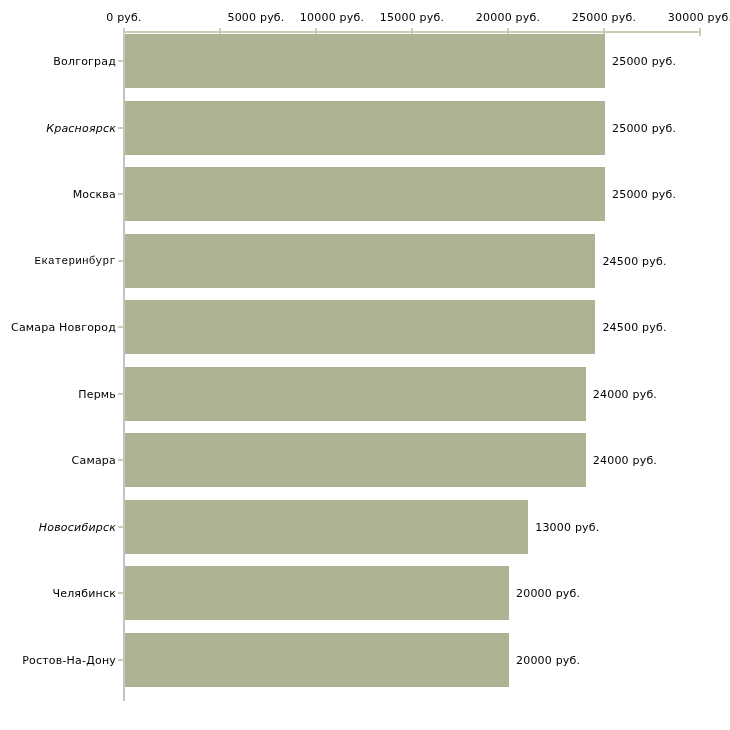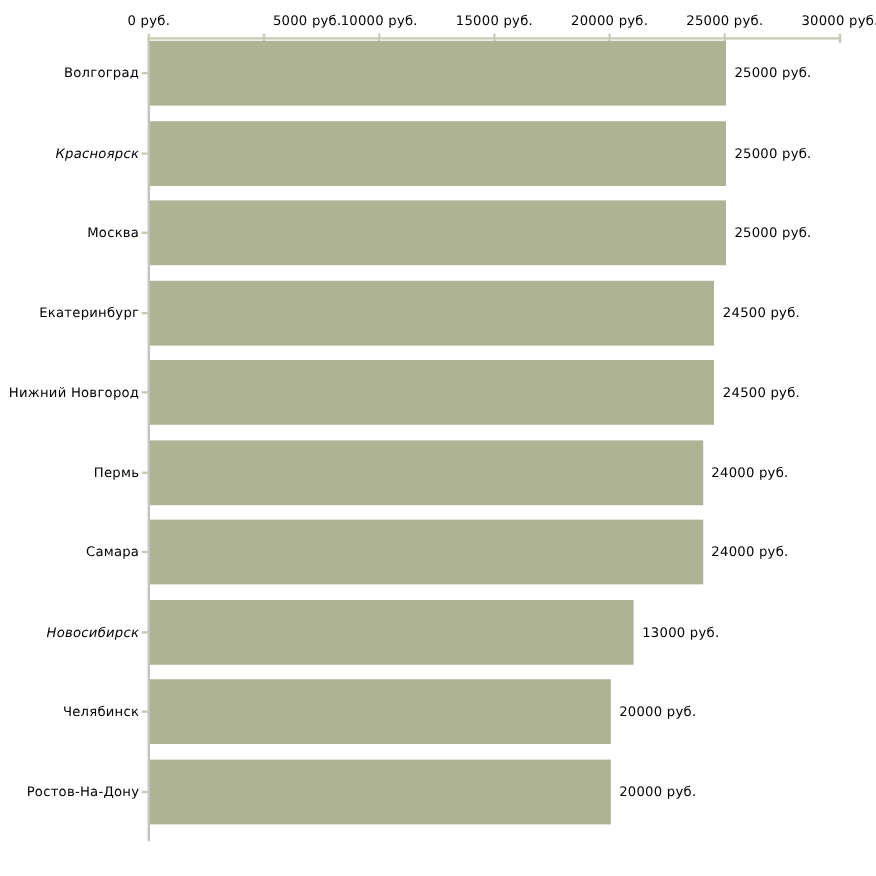--- a/index.html
+++ b/index.html
@@ -112,21 +112,21 @@
 
     <div class="axis-line-x"></div>
     <div class="axis-line-y"></div>
 
     <div id="x-ticks">
         <div class="x-tick" style="left: 123px;"></div>
         <div class="x-tick-label" style="left: 124px;">0 руб.</div>
         <div class="x-tick" style="left: 219px;"></div>
         <div class="x-tick-label" style="left: 220px; margin-left: 36px;">5000 руб.</div>
         <div class="x-tick" style="left: 315px;"></div>
-        <div class="x-tick-label" style="left: 316px;">10000 руб.</div>
+        <div class="x-tick-label" style="left: 332px;">10000 руб.</div>
         <div class="x-tick" style="left: 411px;"></div>
         <div class="x-tick-label" style="left: 412px;">15000 руб.</div>
         <div class="x-tick" style="left: 507px;"></div>
         <div class="x-tick-label" style="left: 508px;">20000 руб.</div>
         <div class="x-tick" style="left: 603px;"></div>
         <div class="x-tick-label" style="left: 604px;">25000 руб.</div>
         <div class="x-tick" style="left: 699px;"></div>
         <div class="x-tick-label" style="left: 700px;">30000 руб.</div>
       </div>
     <div id="y-ticks">
@@ -138,22 +138,22 @@
         <div class="y-tick" style="top: 392.5px;"></div>
         <div class="y-tick" style="top: 459px;"></div>
         <div class="y-tick" style="top: 525.5px;"></div>
         <div class="y-tick" style="top: 592px;"></div>
         <div class="y-tick" style="top: 658.5px;"></div>
       </div>
     <div id="cat-labels">
         <div class="cat-label" style="top: 61px;">Волгоград</div>
         <div class="cat-label" style="top: 127.5px; font-style: italic;">Красноярск</div>
         <div class="cat-label" style="top: 194px;">Москва</div>
-        <div class="cat-label" style="top: 260.5px;">Екатеринбург</div>
-        <div class="cat-label" style="top: 327px;">Нижний Новгород</div>
+        <div class="cat-label" style="top: 260.5px; font-family: Liberation Mono, monospace;">Екатеринбург</div>
+        <div class="cat-label" style="top: 327px;">Самара Новгород</div>
         <div class="cat-label" style="top: 393.5px;">Пермь</div>
         <div class="cat-label" style="top: 460px;">Самара</div>
         <div class="cat-label" style="top: 526.5px; font-style: italic;">Новосибирск</div>
         <div class="cat-label" style="top: 593px;">Челябинск</div>
         <div class="cat-label" style="top: 659.5px;">Ростов-На-Дону</div>
       </div>
     <div id="bars">
         <div class="bar" title="Волгоград: 25000 руб." style="top: 34px; width: 480px; background: rgb(174, 179, 147);"></div>
         <div class="bar-value" style="left: 612px; top: 61px;">25000 руб.</div>
         <div class="bar" title="Красноярск: 25000 руб." style="top: 100.5px; width: 480px; background: rgb(174, 179, 147);"></div>

